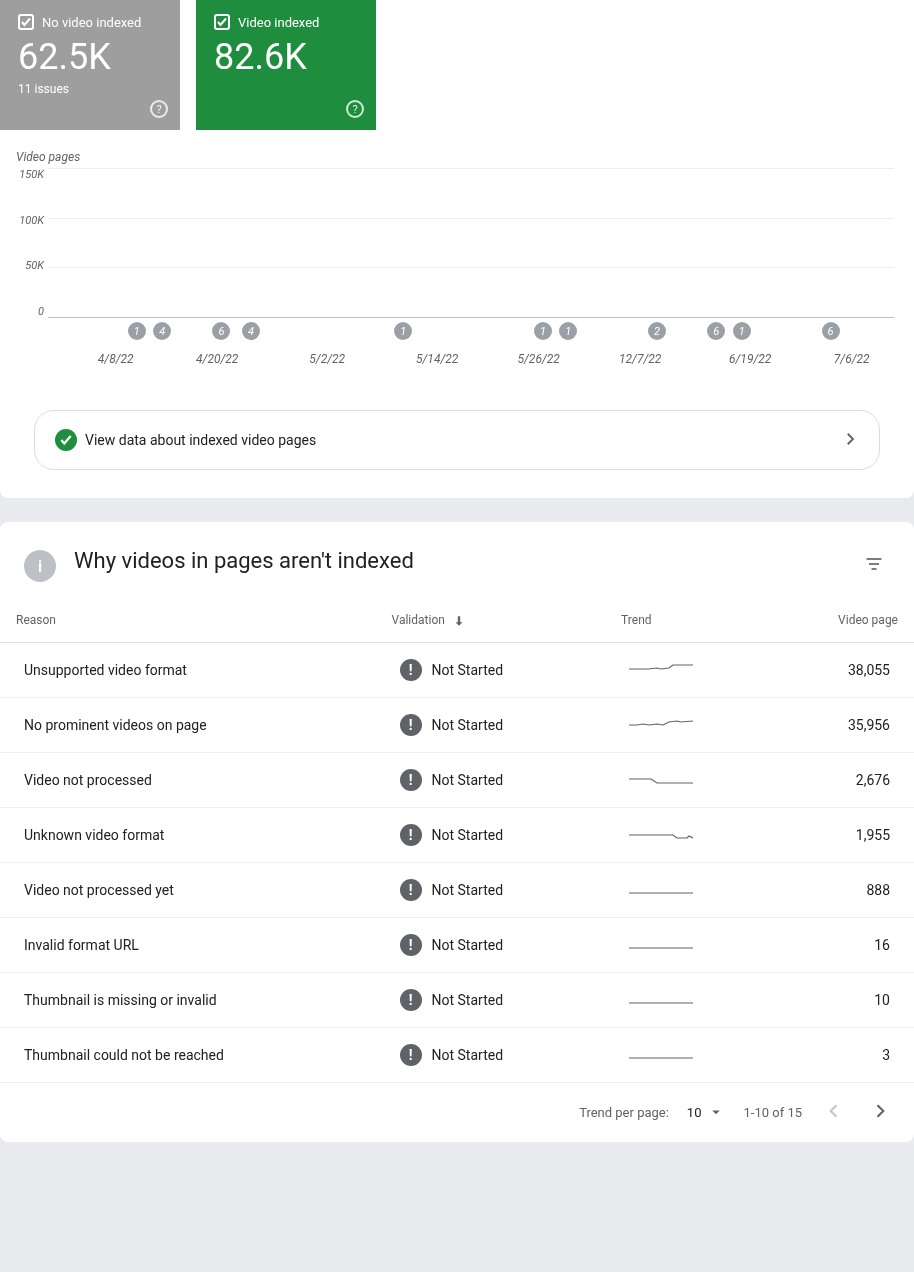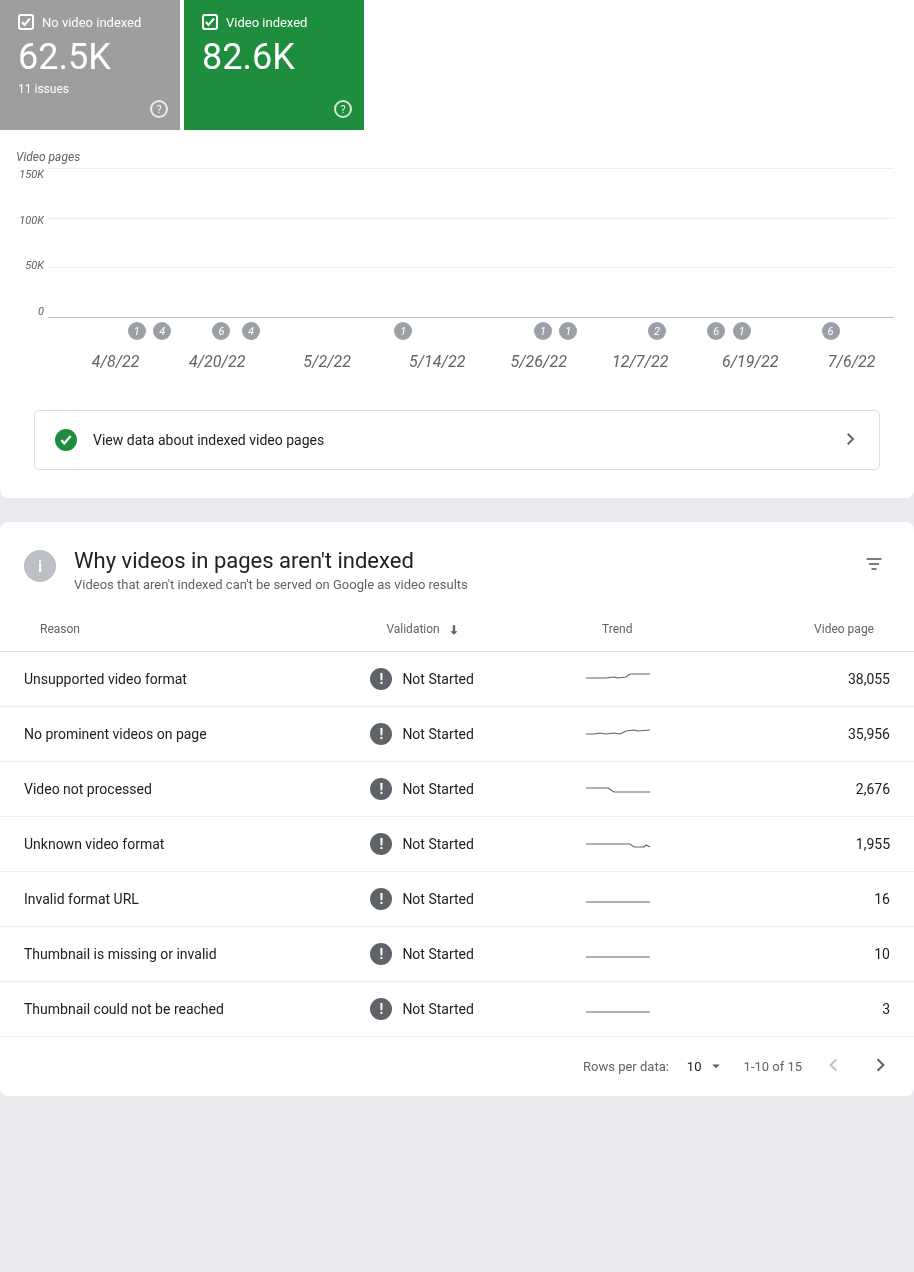--- a/index.html
+++ b/index.html
@@ -9,21 +9,21 @@
     color: #202124;
     font-size: 14px;
   }
   .panel {
     background: #fff;
     border-radius: 8px;
     overflow: hidden;
     margin-bottom: 24px;
   }
   .top-panel { border-radius: 0 0 8px 8px; }
-  .cards-row { display: flex; gap: 4px; }
+  .cards-row { display: flex; gap: 16px; }
   .stat-card {
     width: 180px;
     height: 130px;
     padding: 14px 18px;
     position: relative;
     color: #fff;
     cursor: pointer;
   }
   .stat-card.gray { background: #9e9e9e; }
   .stat-card.green { background: #1e8e3e; }
@@ -49,26 +49,26 @@
     flex:1; height:150px; border-bottom:1px solid #bdc1c6; position:relative;
   }
   .gridline { position:absolute; left:0; right:0; border-top:1px solid #eceff1; }
   .bars { position:absolute; left:0; right:0; bottom:0; height:100%; display:flex; align-items:flex-end; gap:2px; padding-left:58px; }
   .bar { flex:1; display:flex; flex-direction:column; justify-content:flex-end; }
   .bar .top { width:100%; }
   .bar .bot { width:100%; }
   .annotations-row { position:relative; height:20px; margin-left:32px; margin-top:4px; }
   .ann { position:absolute; width:18px; height:18px; background:#9aa0a6; color:#fff; border-radius:50%; font-size:11px; display:flex; align-items:center; justify-content:center; transform:translateX(-50%); }
   .x-axis { position:relative; height:18px; margin-left:32px; margin-top:10px; }
-  .x-tick { position:absolute; font-size:16px; color:#5f6368; white-space:nowrap; transform:translateX(-50%); }
+  .x-tick { position:absolute; font-size:12px; color:#5f6368; white-space:nowrap; transform:translateX(-50%); }
   .view-link-card {
     margin: 20px 34px 28px;
-    border:1px solid #dadce0; border-radius:5px;
+    border:1px solid #dadce0; border-radius:20px;
     padding:18px 20px;
-    display:flex; align-items:center; gap:16px;
+    display:flex; align-items:center; gap:8px;
     cursor:pointer;
   }
   .check-green-circle {
     width:22px; height:22px; background:#1e8e3e; border-radius:50%;
     display:flex; align-items:center; justify-content:center;
   }
   .check-green-circle svg { width:14px; height:14px; }
   .view-link-card .text { flex:1; font-size:14px; color:#202124; }
   .chevron-icon { color:#5f6368; }
   .section-header { display:flex; align-items:flex-start; gap:18px; padding:26px 24px 16px; }
@@ -76,21 +76,21 @@
     width:32px; height:32px; background:#bdc1c6; border-radius:50%;
     display:flex; align-items:center; justify-content:center; color:#fff; font-weight:600; font-size:16px; flex-shrink:0;
     margin-top:2px;
   }
   .section-header h2 { font-size:22px; font-weight:400; color:#202124; }
   .section-header .sub { font-size:13px; color:#5f6368; margin-top:4px; }
   .filter-btn { margin-left:auto; color:#5f6368; padding:6px; cursor:pointer; }
   table { width:100%; border-collapse:collapse; }
   thead th {
     text-align:left; font-size:12px; font-weight:400; color:#5f6368;
-    padding:14px 40px; border-bottom:1px solid #e0e0e0;
+    padding:14px 16px; border-bottom:1px solid #e0e0e0;
   }
   thead th:nth-child(3){ text-align:left;}
   thead th:last-child { text-align:right; }
   tbody td { padding:16px 24px; border-bottom:1px solid #eee; font-size:14px; }
   tbody tr { cursor:pointer; }
   .validation-cell { display:flex; align-items:center; gap:10px; }
   .status-dot {
     width:22px; height:22px; background:#5f6368; border-radius:50%;
     color:#fff; display:flex; align-items:center; justify-content:center; font-weight:700; font-size:14px;
   }
@@ -475,21 +475,20 @@
         </svg>
     </span>
   </div>
 </div>
 
 <div class="panel">
   <div class="section-header">
     <div class="info-circle">i</div>
     <div style="flex:1">
       <h2>Why videos in pages aren't indexed</h2>
-      <div class="sub">Videos that aren't indexed can't be served on Google as video results</div>
     </div>
     <div class="filter-btn">
       <svg width="20" height="20" viewBox="0 0 24 24" fill="currentColor">
           <rect x="3" y="5" width="18" height="2"></rect>
           <rect x="6" y="11" width="12" height="2"></rect>
           <rect x="9" y="17" width="6" height="2"></rect>
         </svg>
     </div>
   </div>
 
@@ -562,20 +561,35 @@
       </div>
     </td>
     <td>
       <svg class="spark" viewBox="0 0 64 18">
               <polyline fill="none" stroke="#5f6368" stroke-width="1.2" points="0,11 44,11 48,14 58,14 60,12 64,14"></polyline>
             </svg>
     </td>
     <td class="num">1,955</td>
         </tr>
         <tr>
+    <td>Video not processed yet</td>
+    <td>
+      <div class="validation-cell">
+        <span class="status-dot">!</span>
+        <span>Not Started</span>
+      </div>
+    </td>
+    <td>
+      <svg class="spark" viewBox="0 0 64 18">
+              <polyline fill="none" stroke="#5f6368" stroke-width="1.2" points="0,14 64,14"></polyline>
+            </svg>
+    </td>
+    <td class="num">888</td>
+        </tr>
+        <tr>
     <td>Invalid format URL</td>
     <td>
       <div class="validation-cell">
         <span class="status-dot">!</span>
         <span>Not Started</span>
       </div>
     </td>
     <td>
       <svg class="spark" viewBox="0 0 64 18">
               <polyline fill="none" stroke="#5f6368" stroke-width="1.2" points="0,14 64,14"></polyline>
@@ -610,21 +624,21 @@
       <svg class="spark" viewBox="0 0 64 18">
               <polyline fill="none" stroke="#5f6368" stroke-width="1.2" points="0,14 64,14"></polyline>
             </svg>
     </td>
     <td class="num">3</td>
         </tr>
       </tbody>
   </table>
 
   <div class="pagination">
-    <span>Rows per data:</span>
+    <span>Trend per page:</span>
     <span class="rows-select">
       <span>10</span>
       <svg width="18" height="18" viewBox="0 0 24 24" fill="#5f6368">
           <path d="M7 10l5 5 5-5z"></path>
         </svg>
     </span>
     <span>1-10 of 15</span>
     <span class="pg-btn disabled">
       <svg width="20" height="20" viewBox="0 0 24 24" fill="none" stroke="currentColor" stroke-width="2.5">
           <polyline points="15,5 8,12 15,19"></polyline>

